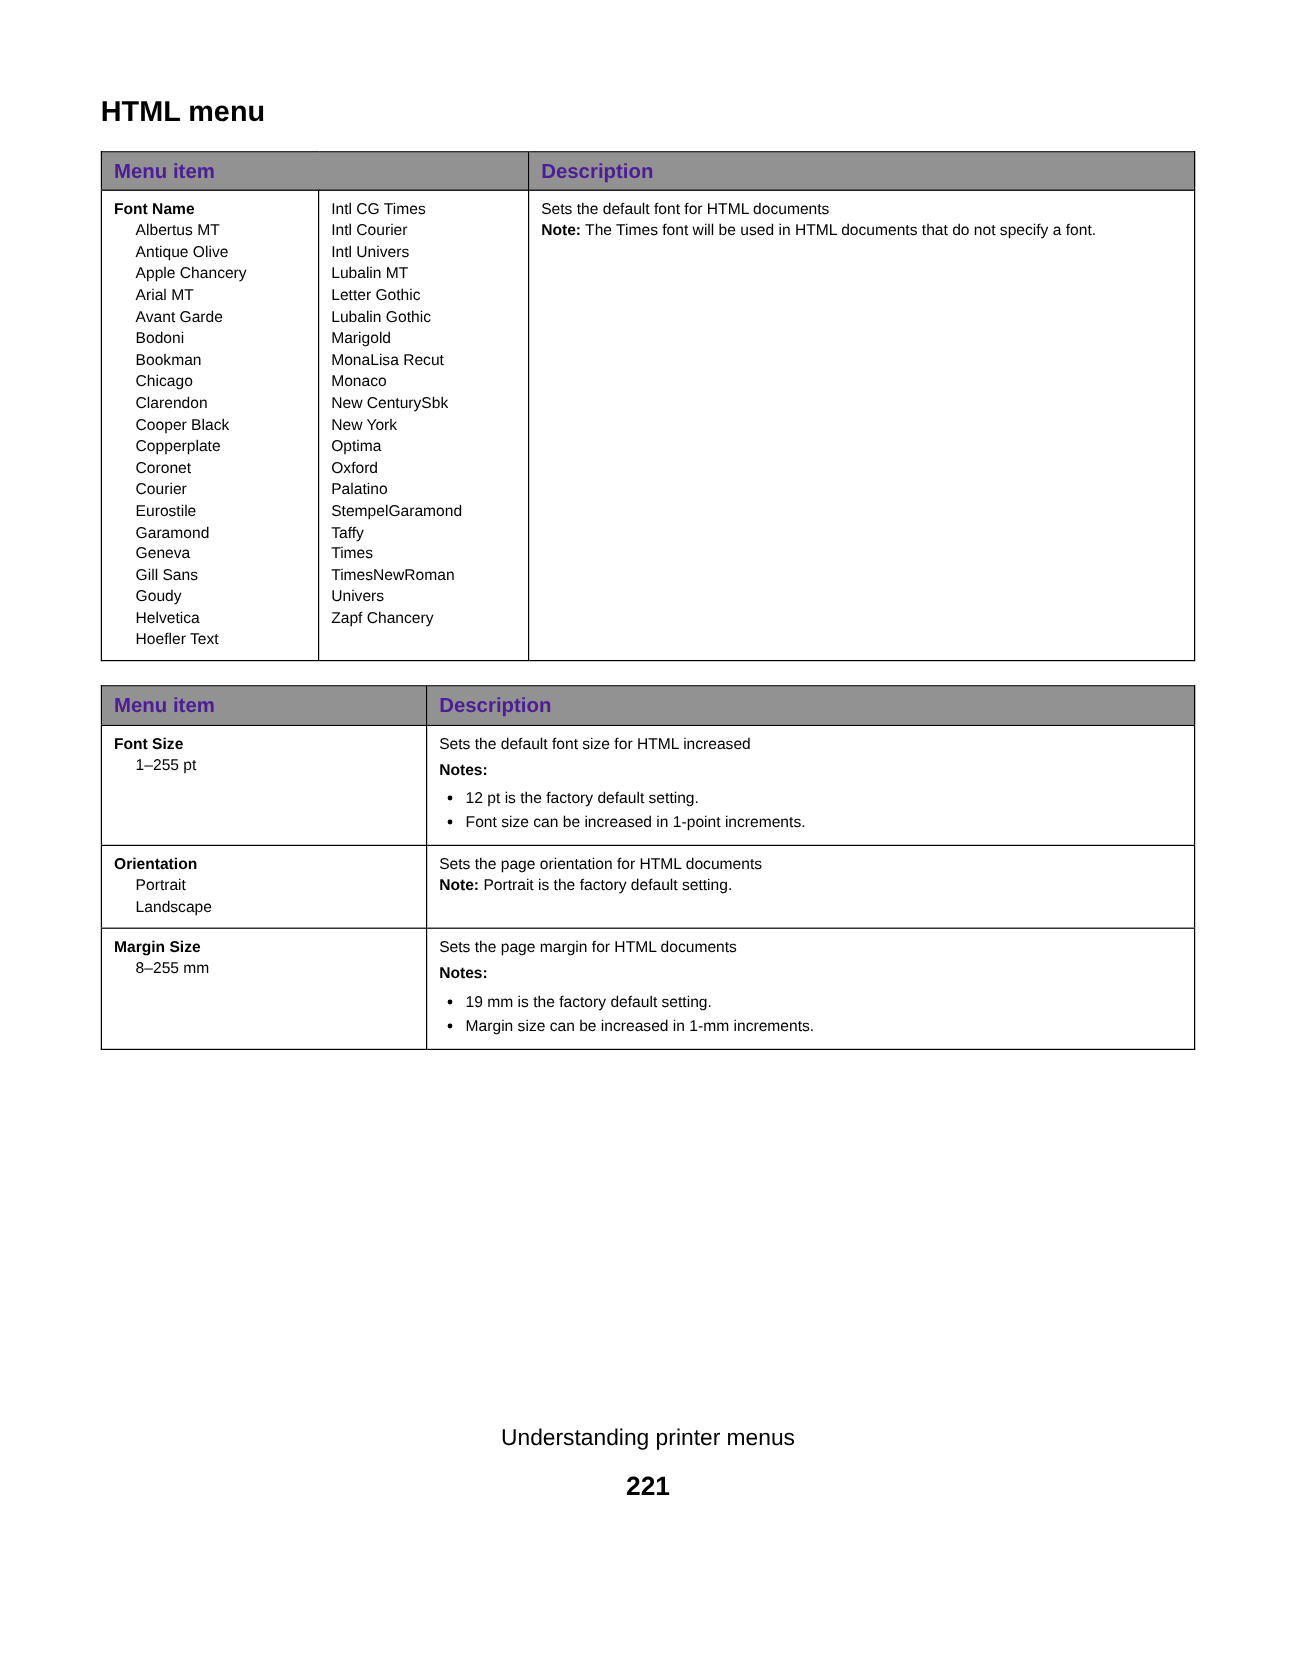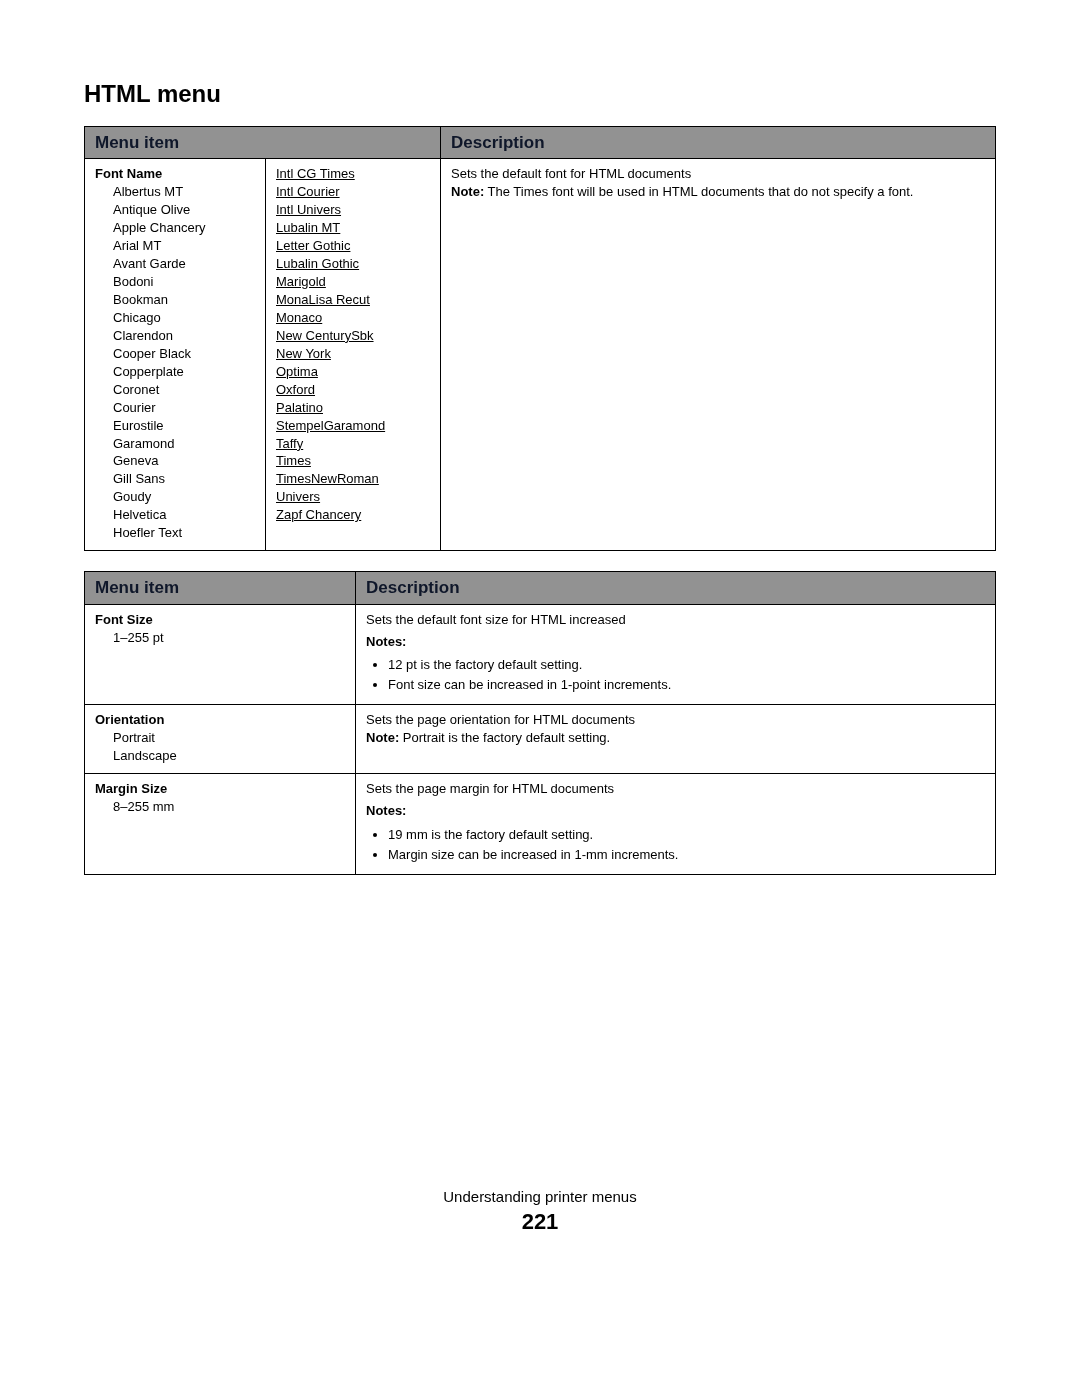--- a/index.html
+++ b/index.html
@@ -22,21 +22,21 @@
     font-weight: 700;
   }
   table.menu-table {
     width: 100%;
     border-collapse: collapse;
     border: 1px solid #000;
     margin-bottom: 20px;
   }
   table.menu-table .hdr td {
     background: #929292;
-    color: #0f172a;
+    color: #4c1d95;
     font-weight: 700;
     padding: 4px 10px;
     font-size: 17px;
     border-bottom: 1px solid #000;
   }
   table.menu-table td {
     vertical-align: top;
     padding: 6px 10px 8px 10px;
     font-size: 13px;
     line-height: 1.38;
@@ -59,22 +59,22 @@
   ul.notes { margin: 6px 0 0 22px; padding:0; }
   ul.notes li { margin-bottom: 2px; }
 
   .footer {
     position: absolute;
     left: 0;
     width: 1080px;
     text-align: center;
     top: 1188px;
   }
-  .footer .ft1 { font-size: 15px; text-align: center; }
-  .footer .ft2 { font-size: 22px; font-weight: 700; margin-top: 4px; }
+  .footer .ft1 { font-size: 19px; text-align: center; }
+  .footer .ft2 { font-size: 22px; font-weight: 700; margin-top: 16px; }
 </style>
 </head>
 <body>
 
 <div class="page">
   <h2 class="page-title">HTML menu</h2>
 
   <table class="menu-table t1">
     <tbody>
         <tr class="hdr">
@@ -101,21 +101,21 @@
               <li>Eurostile</li>
               <li>Garamond</li>
               <li>Geneva</li>
               <li>Gill Sans</li>
               <li>Goudy</li>
               <li>Helvetica</li>
               <li>Hoefler Text</li>
             </ul>
       </td>
       <td class="col-b">
-        <ul class="font-list" style="padding-left:0;text-decoration:underline;">
+        <ul class="font-list" style="padding-left:0;">
               <li>Intl CG Times</li>
               <li>Intl Courier</li>
               <li>Intl Univers</li>
               <li>Lubalin MT</li>
               <li>Letter Gothic</li>
               <li>Lubalin Gothic</li>
               <li>Marigold</li>
               <li>MonaLisa Recut</li>
               <li>Monaco</li>
               <li>New CenturySbk</li>

